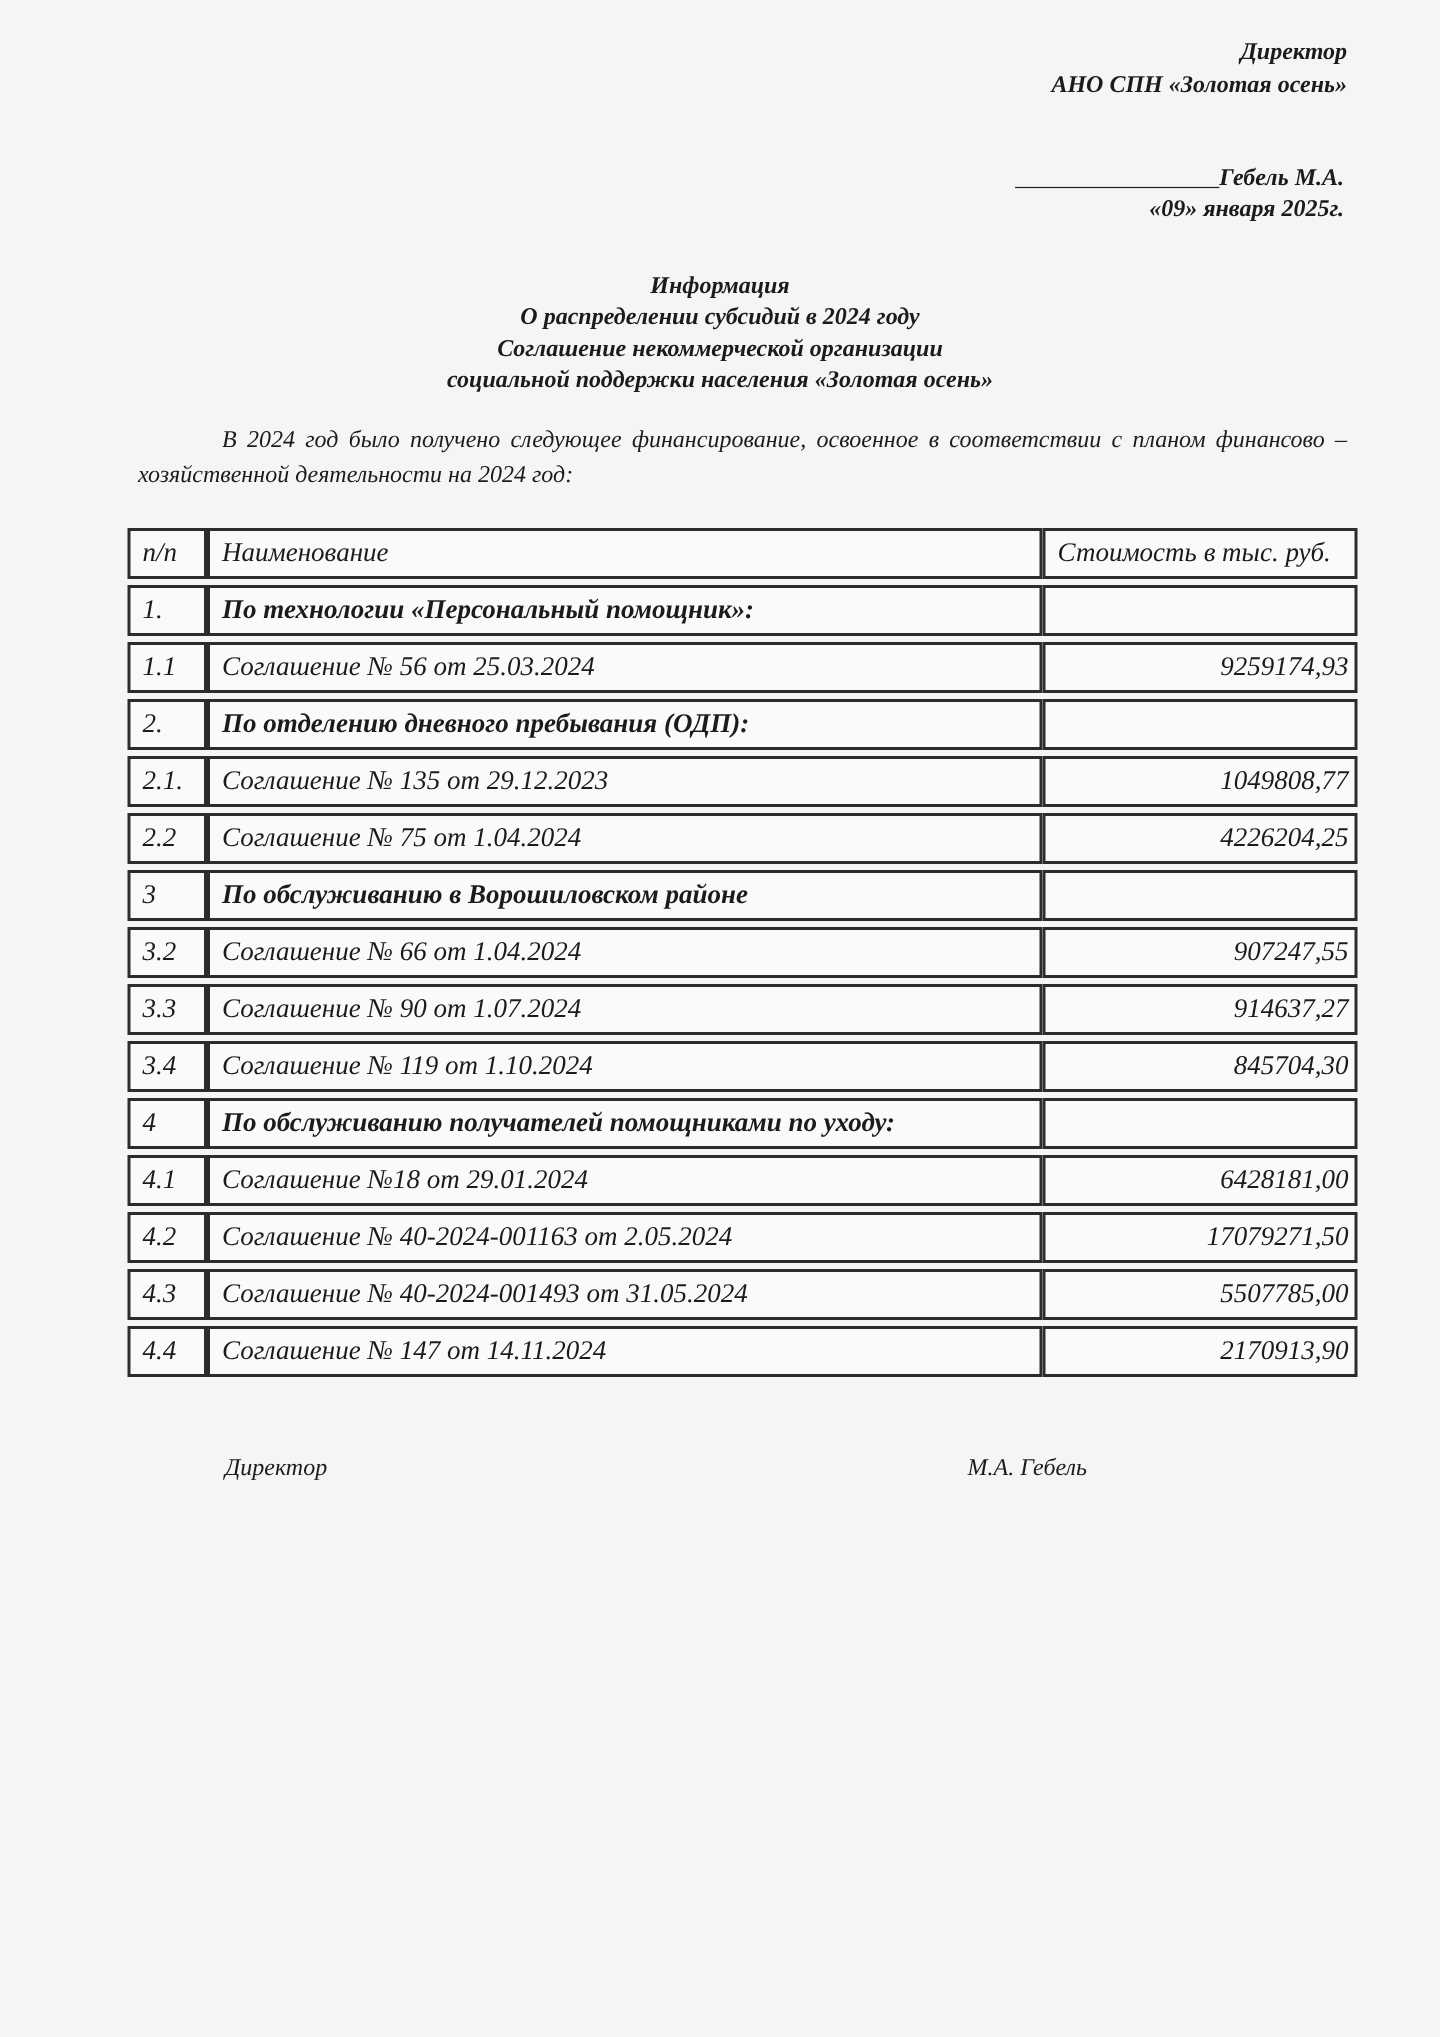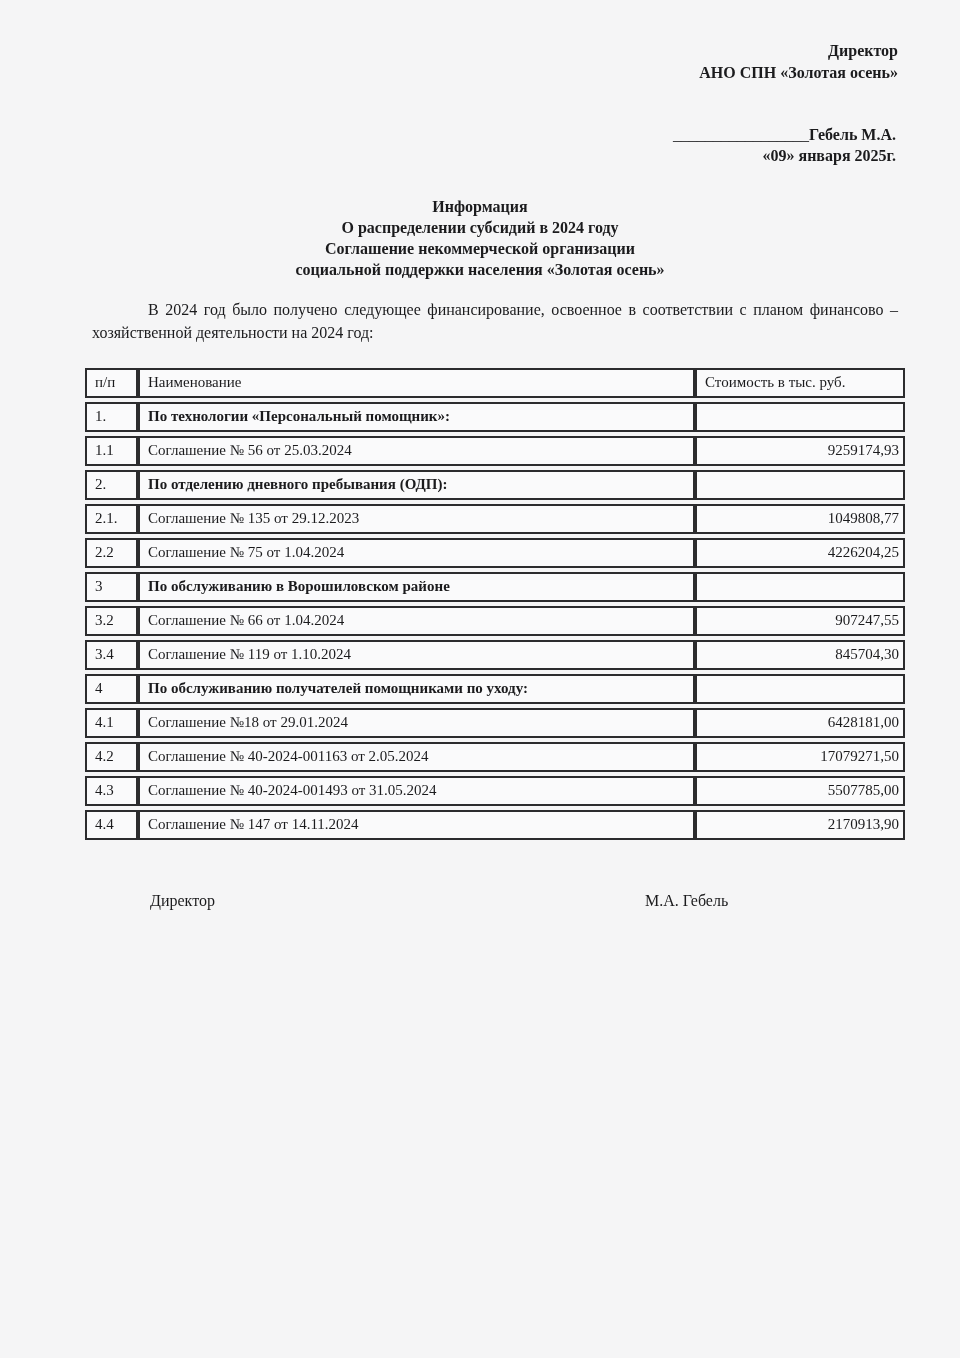--- a/index.html
+++ b/index.html
@@ -5,21 +5,21 @@
   * { margin: 0; padding: 0; box-sizing: border-box; }
   html, body { width: 960px; }
   body {
     height: 1358px;
     background: #f5f5f6;
     color: #1b1b1d;
     font-family: "Liberation Serif", "DejaVu Serif", serif;
     font-size: 16px;
     overflow: hidden;
   }
-  .doc { padding-top: 40px; }
+  .doc { padding-top: 24px; font-style: italic; }
 
   
   .addressee {
     text-align: right;
     padding-right: 62px;
     font-weight: bold;
     line-height: 22px;
   }
   .sign-block {
     text-align: right;
@@ -49,21 +49,21 @@
     line-height: 23px;
   }
 
   
   table.subsidy {
     margin: 20px 0 0 85px;
     width: 820px;
     border-collapse: separate;
     border-spacing: 0 4px;
     table-layout: fixed;
-    font-size: 15px;
+    font-size: 18px;
   }
   table.subsidy col.c-num  { width: 53px; }
   table.subsidy col.c-name { width: 557px; }
   table.subsidy col.c-val  { width: 210px; }
   table.subsidy th, table.subsidy td {
     border: 2px solid #2c2c2e;
     background: #fafafb;
     padding: 4px 6px 5px 8px;
     height: 29px;
     vertical-align: middle;
@@ -159,20 +159,25 @@
       <td class="val"></td>
     </tr>
 
 
     <tr>
       <td class="num">3.2</td>
       <td class="name">Соглашение № 66 от 1.04.2024</td>
       <td class="val">907247,55</td>
     </tr>
 
+    <tr>
+      <td class="num">3.3</td>
+      <td class="name">Соглашение № 90 от 1.07.2024</td>
+      <td class="val">914637,27</td>
+    </tr>
 
     <tr>
       <td class="num">3.4</td>
       <td class="name">Соглашение № 119 от 1.10.2024</td>
       <td class="val">845704,30</td>
     </tr>
 
     <tr class="bold">
       <td class="num">4</td>
       <td class="name">По обслуживанию получателей помощниками по уходу:</td>

